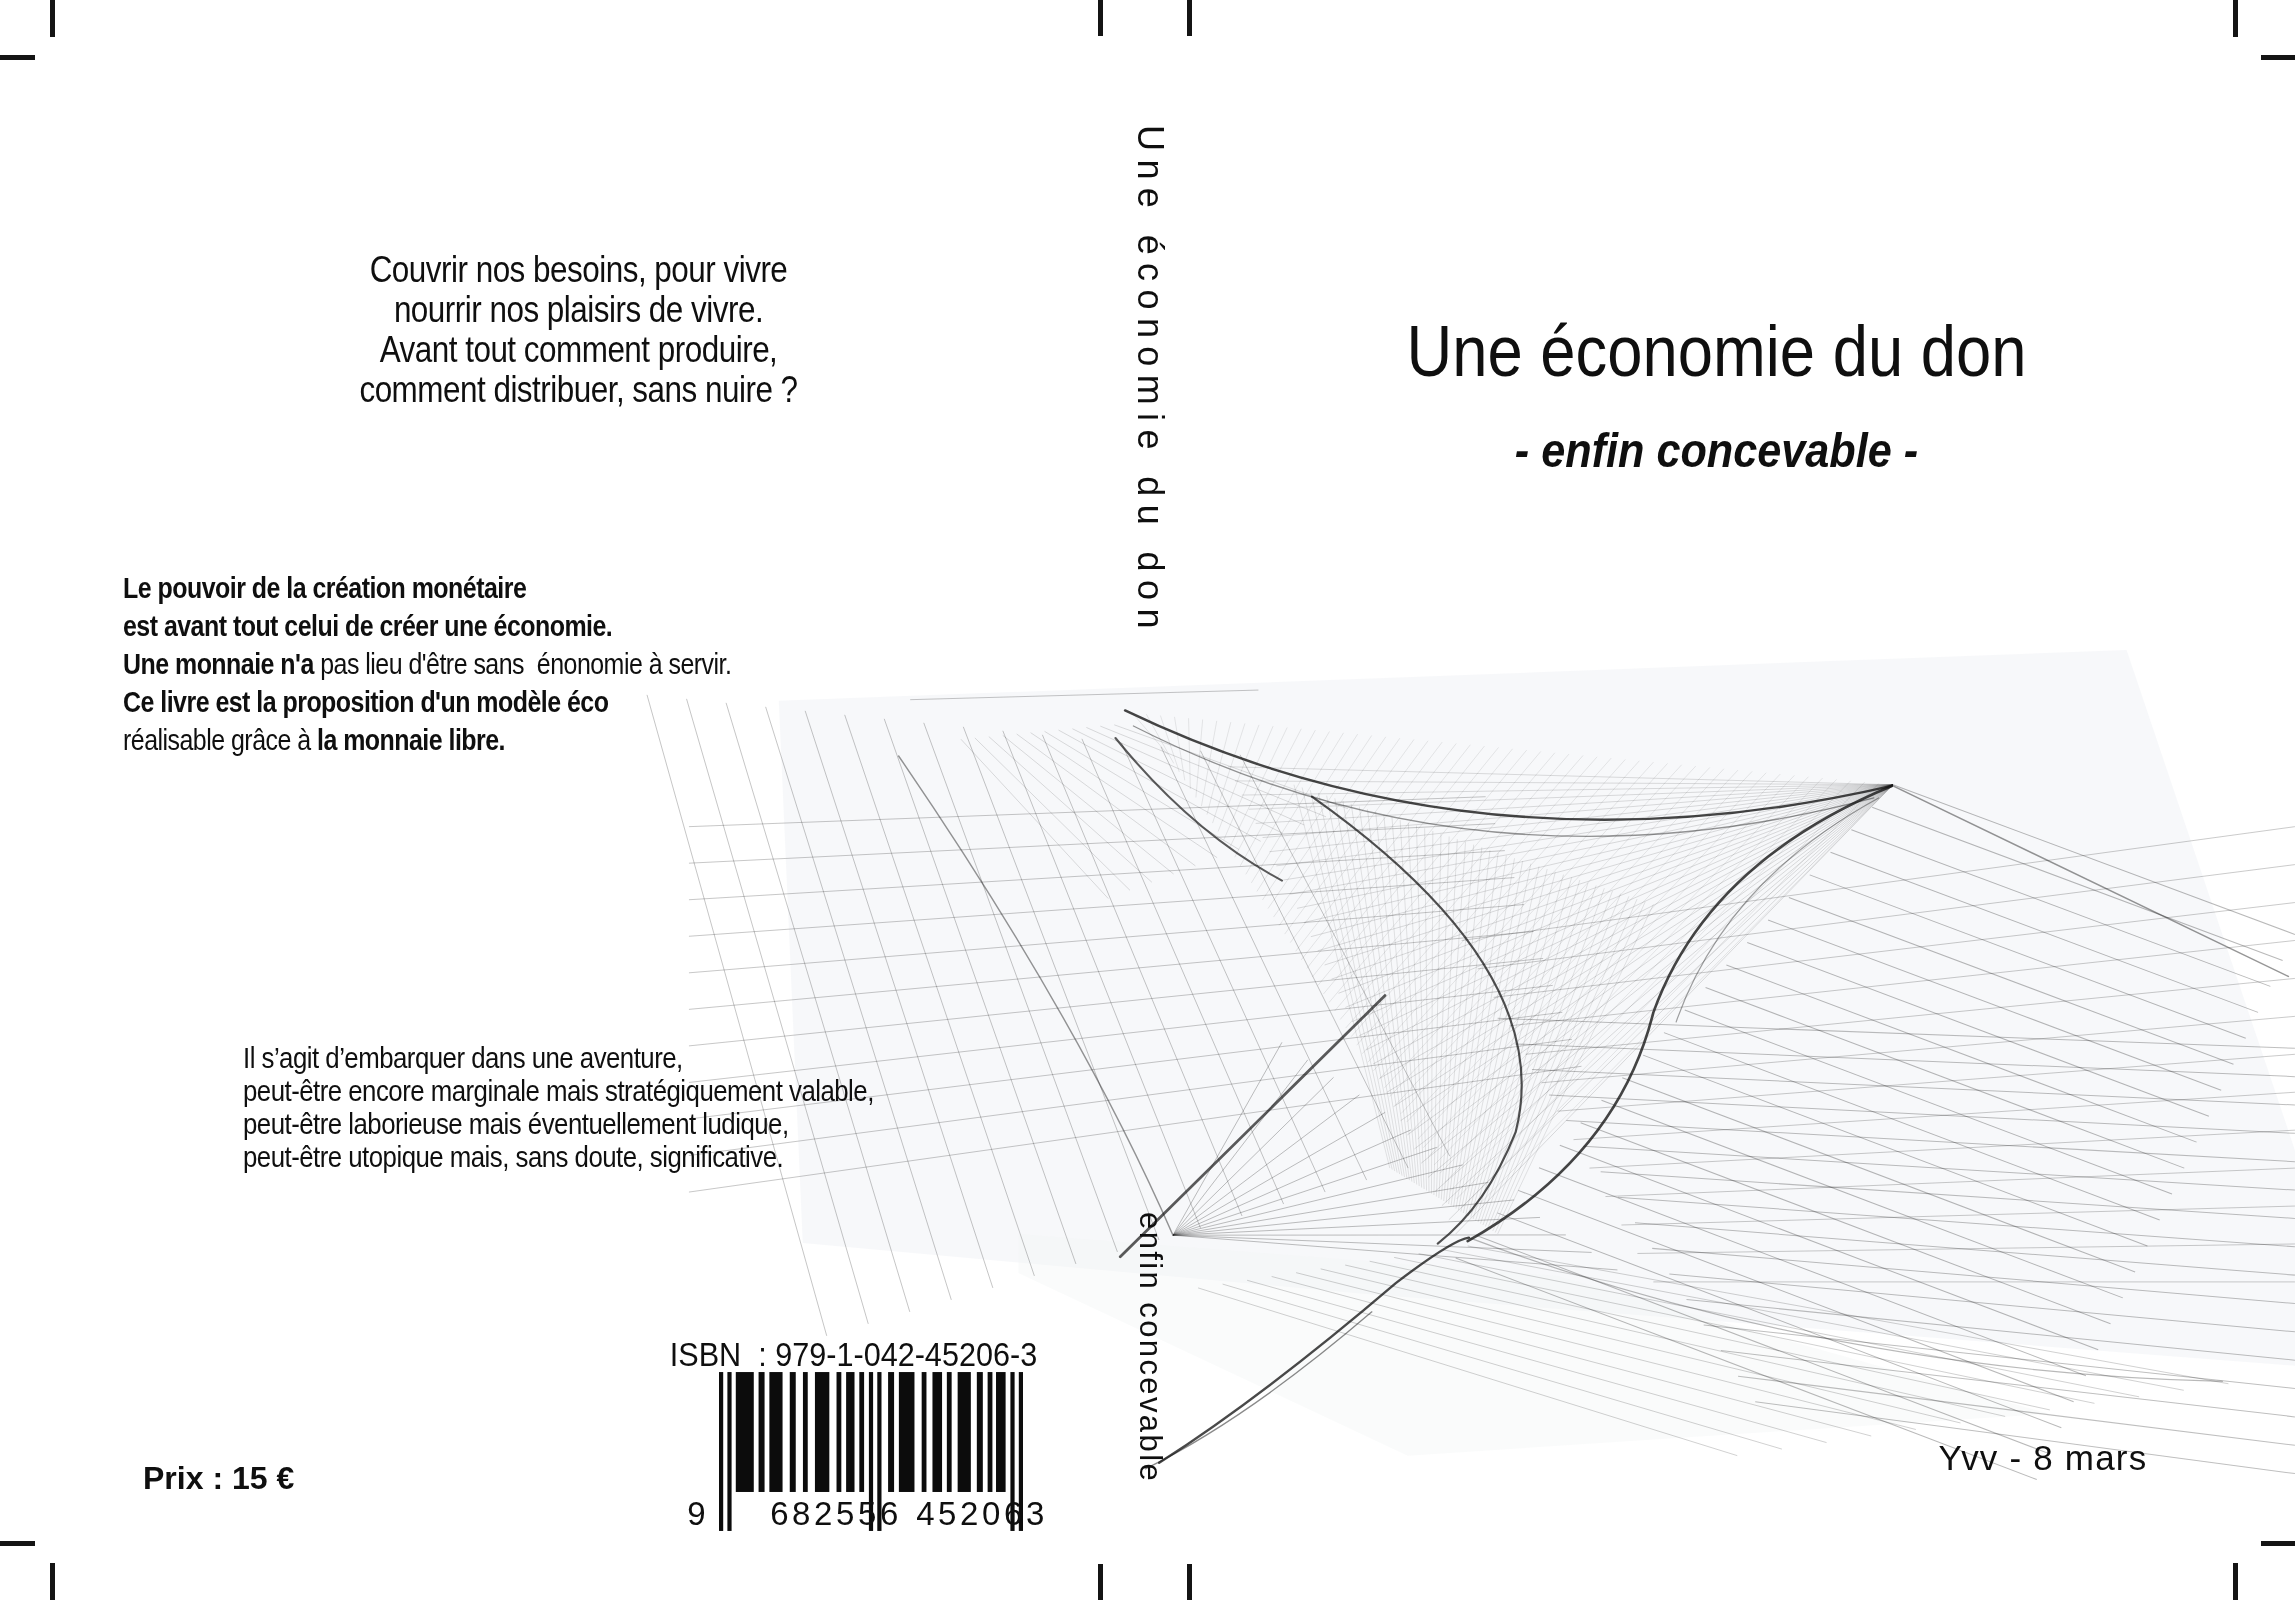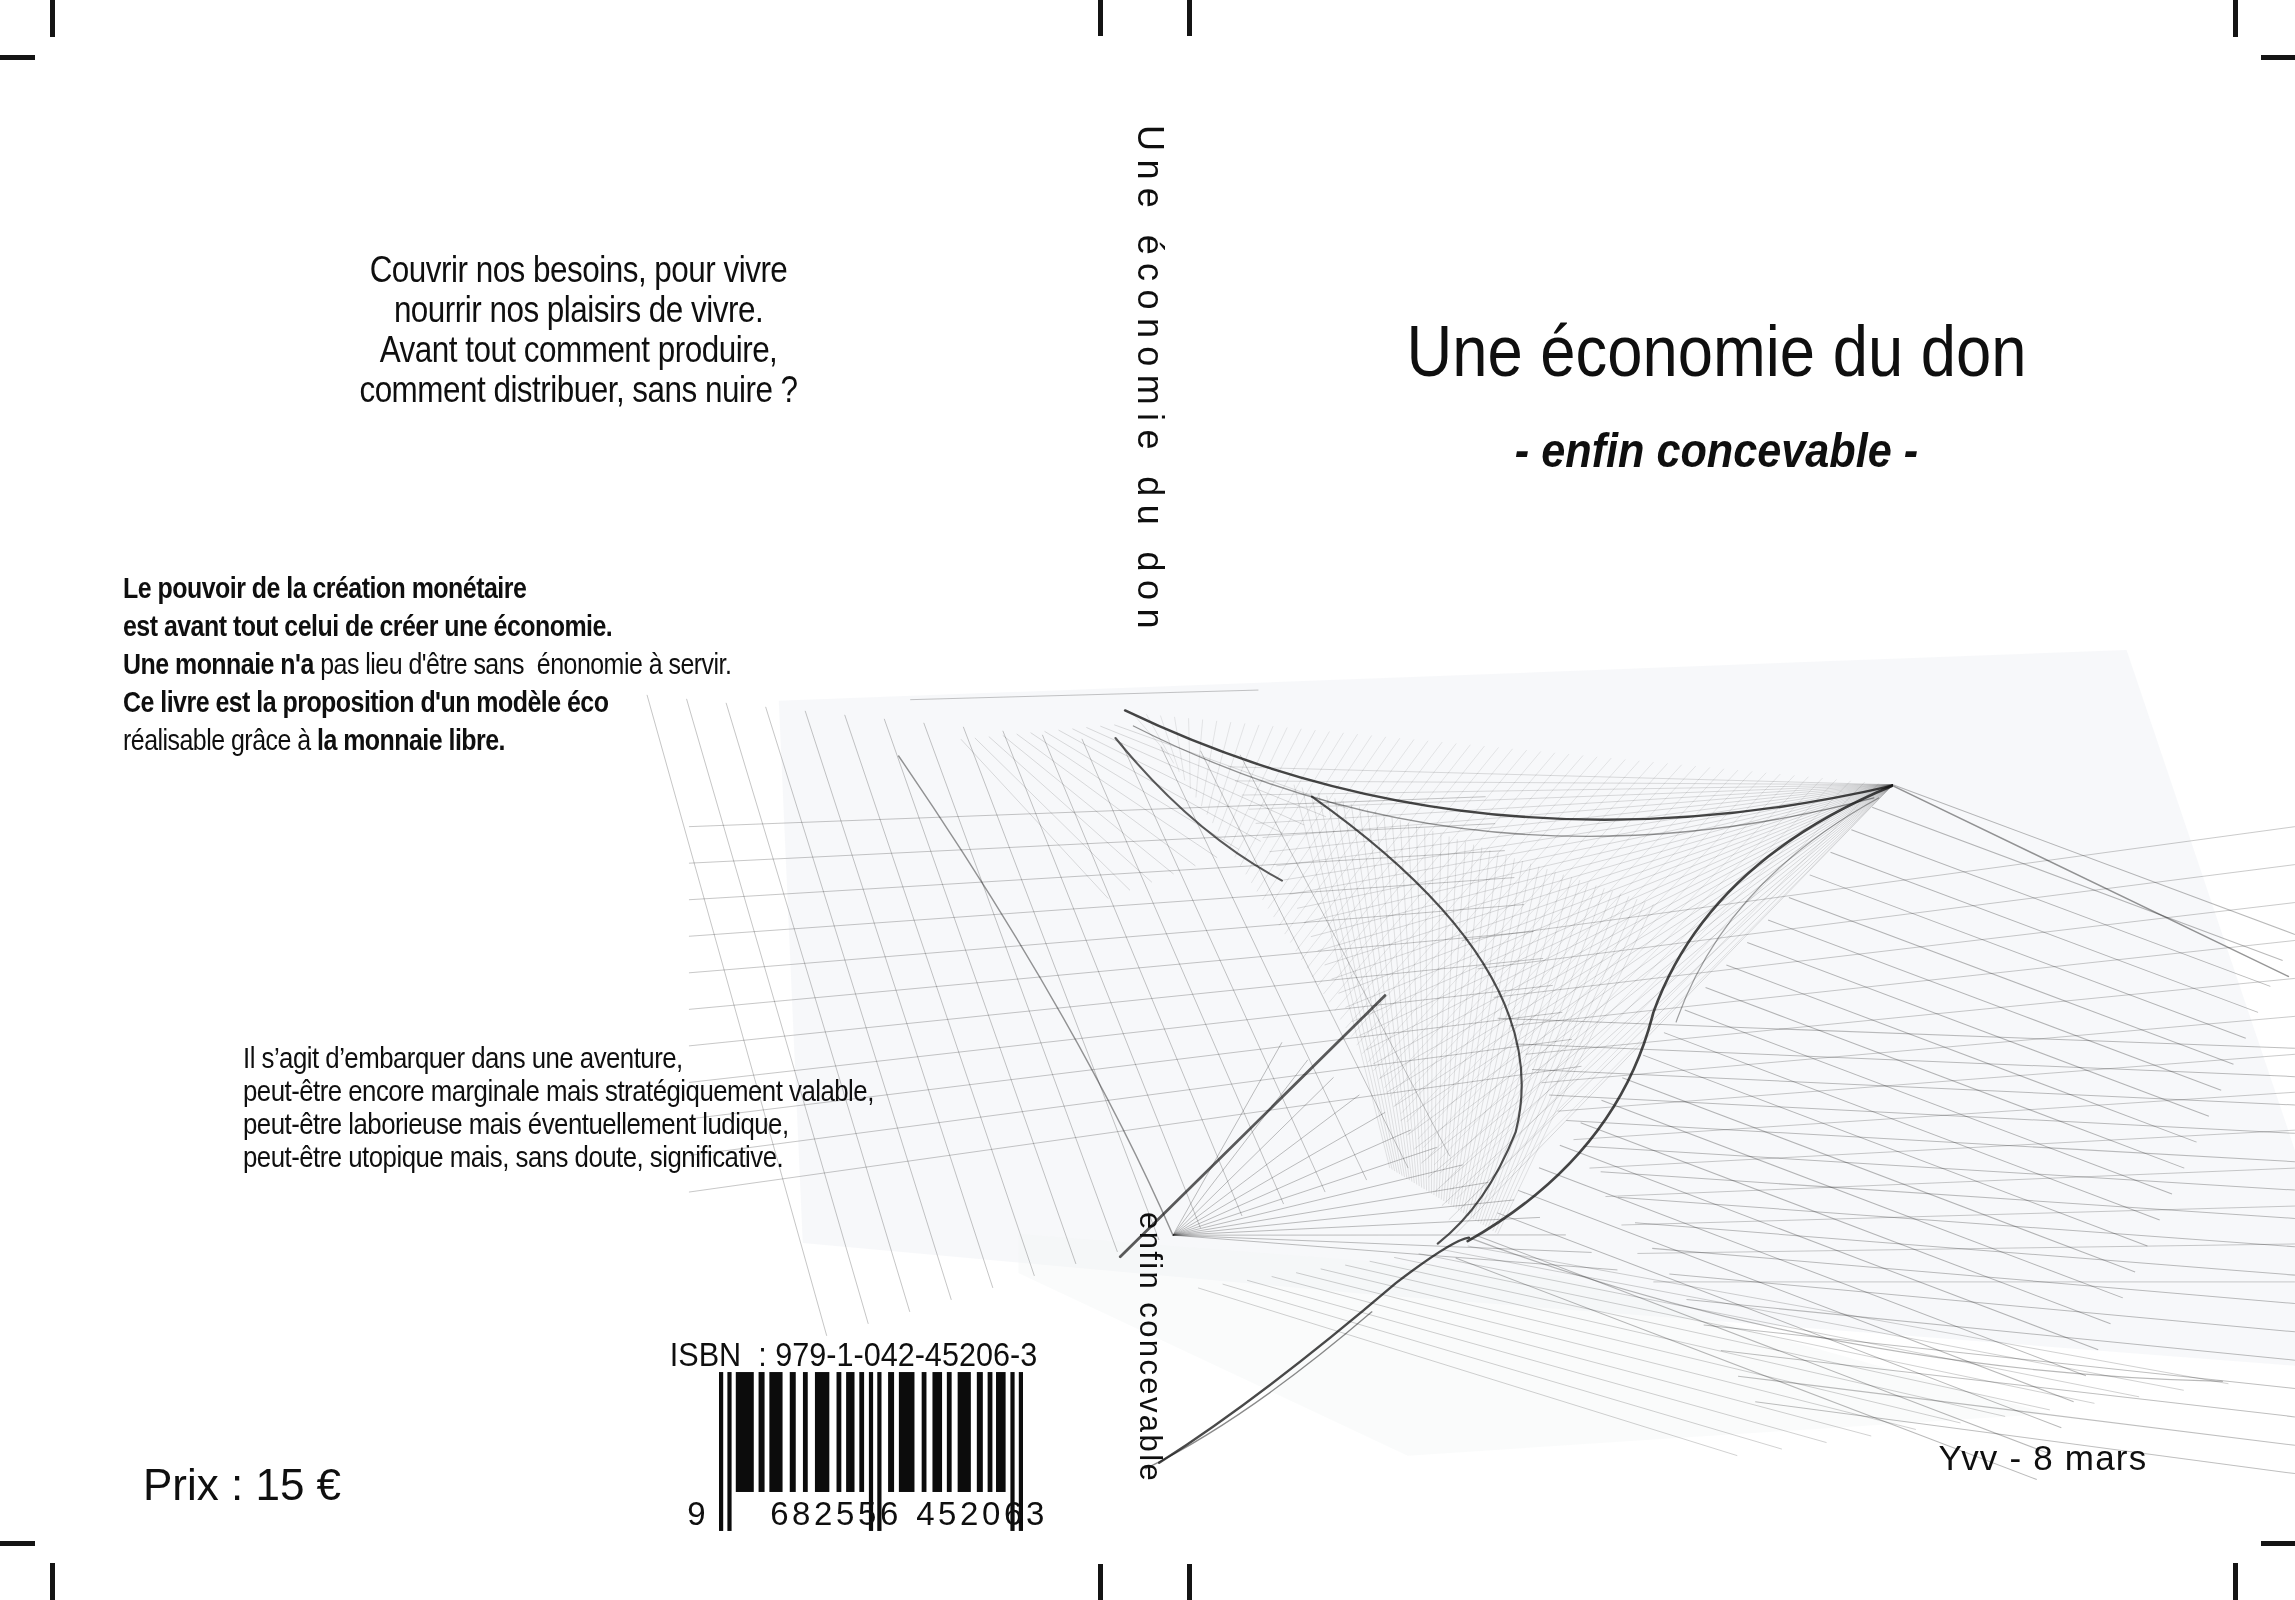--- a/index.html
+++ b/index.html
@@ -18,21 +18,21 @@
   .adventure{position:absolute;left:243px;top:1041px;width:1019px;font-size:30px;line-height:33px;
          font-weight:400;letter-spacing:-0.6px;transform:scaleX(.86);transform-origin:0 0;white-space:pre;}
   .isbn{position:absolute;left:650px;top:1335px;width:395px;text-align:center;font-size:34px;
         font-weight:400;transform:scaleX(.9);transform-origin:50% 0;white-space:pre;}
   .barcode{position:absolute;left:686px;top:1372px;width:345px;height:168px;}
   .barcode svg{position:absolute;left:33px;top:0;}
   .bdigit{position:absolute;font-size:33px;font-weight:400;top:123px;letter-spacing:3.6px;}
   .bd-first{left:1.2px;}
   .bd-g1{left:72px;width:156px;text-align:center;}
   .bd-g2{left:218px;width:156px;text-align:center;}
-  .price{position:absolute;left:143px;top:1460px;font-size:44px;font-weight:400;}
+  .price{position:absolute;left:143px;top:1460px;font-size:32px;font-weight:700;}
   
   .spine-title{position:absolute;left:1129px;top:125px;writing-mode:vertical-rl;text-orientation:mixed;
         font-size:36px;letter-spacing:8.4px;font-weight:400;white-space:pre;}
   .spine-sub{position:absolute;left:1132px;top:1212px;writing-mode:vertical-rl;text-orientation:mixed;
         font-size:31px;letter-spacing:2.4px;font-weight:400;white-space:pre;}
   
   .title{position:absolute;left:1192px;top:310px;width:1049px;margin:0;text-align:center;
          font-size:72px;font-weight:400;letter-spacing:0;transform:scaleX(.88);transform-origin:50% 0;}
   .subtitle{position:absolute;left:1192px;top:423px;width:1049px;text-align:center;
          font-size:48px;font-style:italic;font-weight:600;transform:scaleX(.9);transform-origin:50% 0;}

